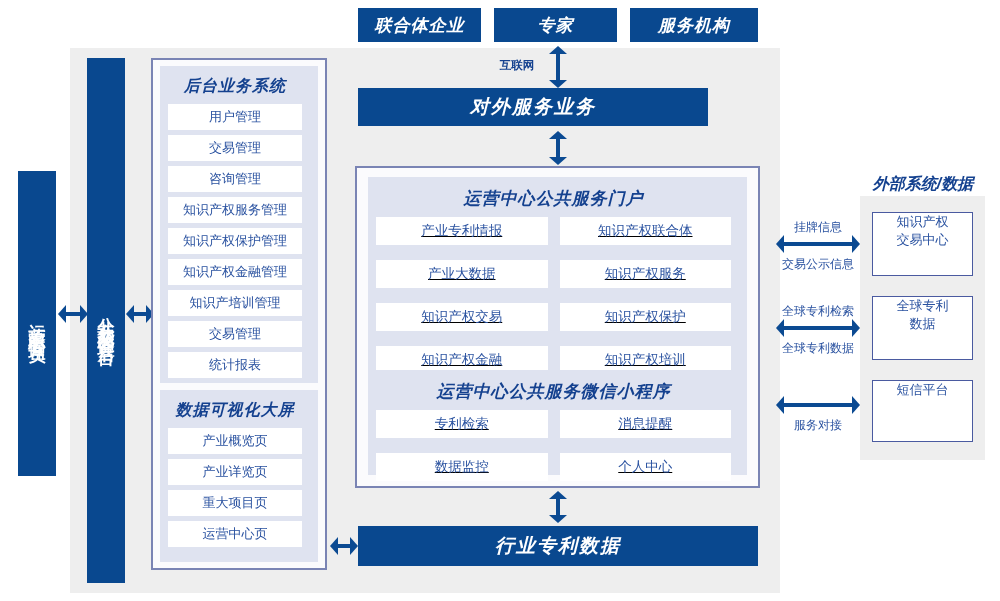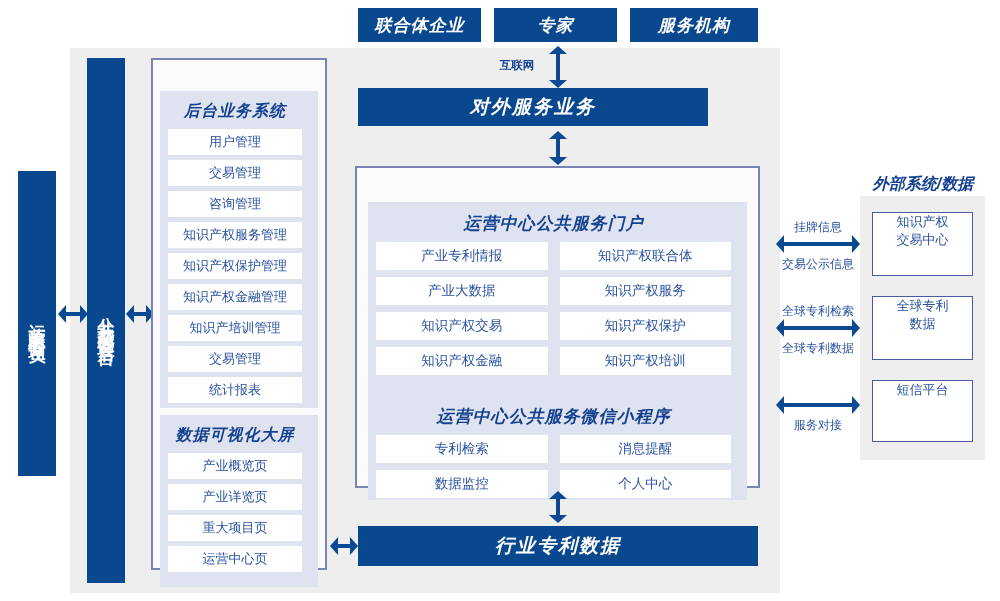--- a/index.html
+++ b/index.html
@@ -42,35 +42,34 @@
   
   .wpanel{
     position:absolute;background:#fbfbfd;border:2px solid #7a84b4;
     box-sizing:border-box;
   }
 
   
   .group{
     position:absolute;background:#dfe3f0;box-sizing:border-box;
     padding:6px 16px 8px 8px;
-    margin-top:25px;
   }
   .group-title{
     text-align:center;color:#14418f;font-weight:bold;font-style:italic;
     font-size:16px;padding:4px 0 7px 0;letter-spacing:1px;
   }
   .cell{
     background:#ffffff;color:#2a52a0;
     text-align:center;font-size:13px;
     height:26px;line-height:26px;
     margin-bottom:5px;
     overflow:hidden;white-space:nowrap;
   }
   .cell:last-child{margin-bottom:0;}
-  .grid2{display:grid;grid-template-columns:1fr 1fr;gap:7px 12px;}
+  .grid2{display:grid;grid-template-columns:1fr 1fr;gap:15px 12px;text-decoration:underline;}
   .grid2 .cell{margin-bottom:0;height:28px;line-height:28px;font-size:13.5px;}
 
   
   .ext-col{
     position:absolute;left:860px;top:196px;width:125px;height:264px;
     background:#eeeeee;
   }
   .ext-title{
     position:absolute;left:857px;top:174px;width:132px;
     text-align:center;color:#14418f;font-weight:bold;font-style:italic;

